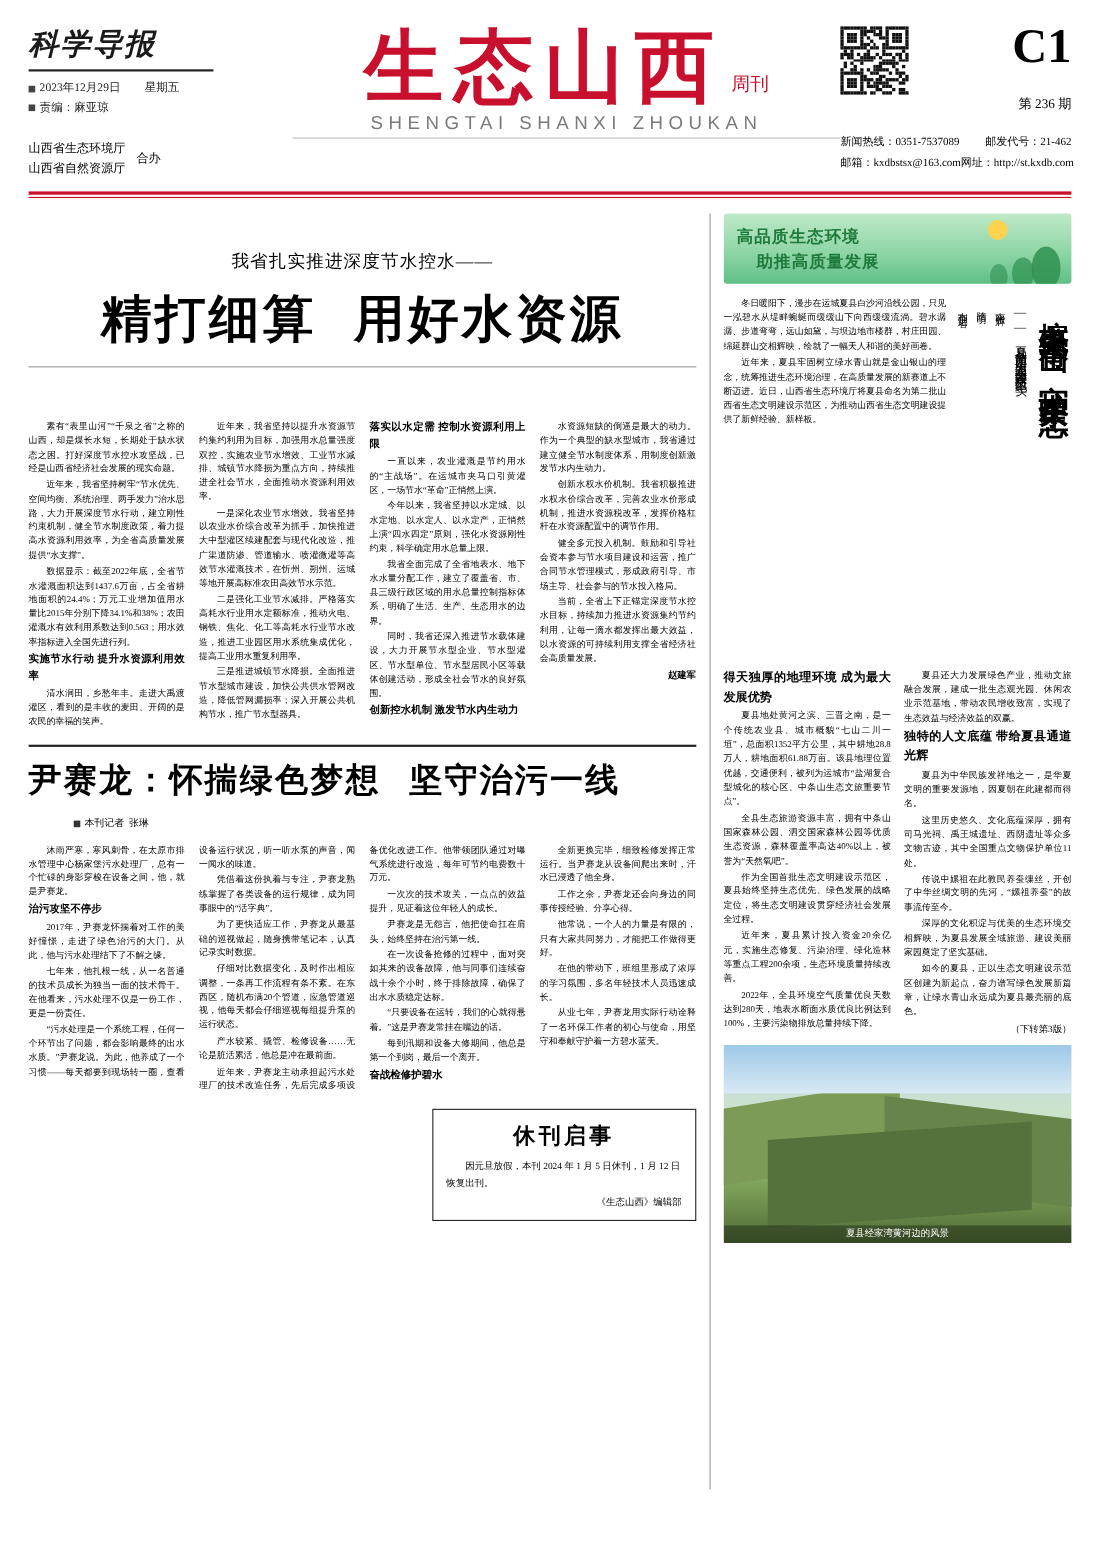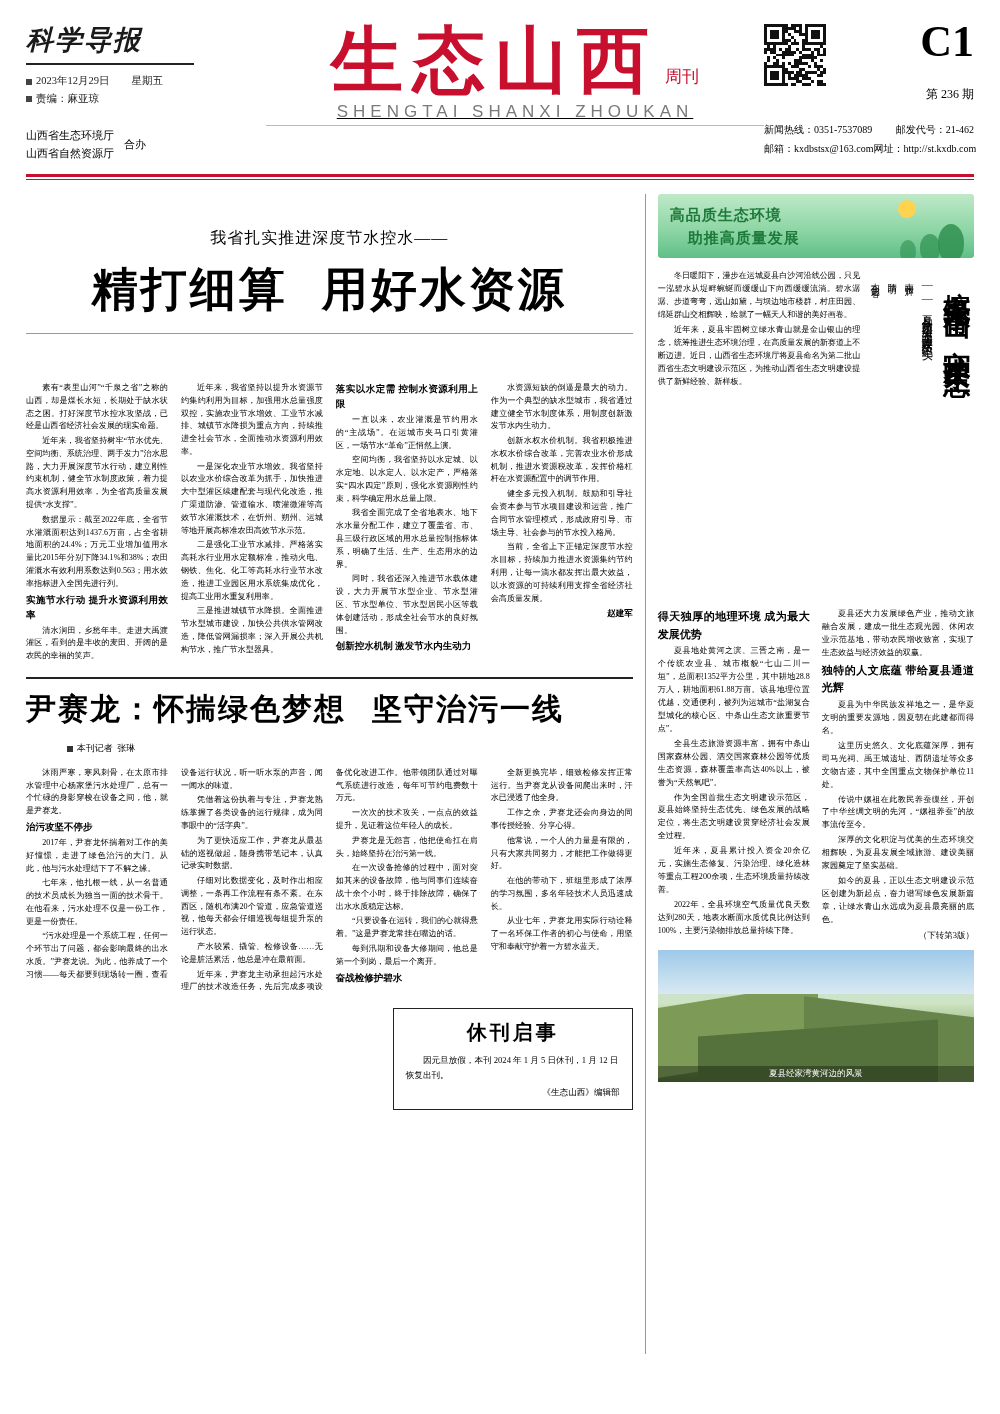--- a/index.html
+++ b/index.html
@@ -23,21 +23,21 @@
     border-bottom:2px solid #222; padding-bottom:5px; width:168px;
     font-style:italic;
   }
   .mh-meta { font-size:10.5px; color:#222; margin-top:7px; line-height:1.7; }
   .mh-meta .sq { display:inline-block; width:6px; height:6px; background:#444; margin-right:4px; vertical-align:middle;}
   .mh-meta .gap { display:inline-block; width:22px; }
   .mh-orgs { margin-top:18px; font-size:11px; line-height:1.65; display:flex; }
   .mh-orgs .names { }
   .mh-orgs .joint { margin-left:10px; align-self:center; }
 
-  .mh-center { flex:1; text-align:center; position:relative; padding-top:6px;text-decoration:underline; }
+  .mh-center { flex:1; text-align:center; position:relative; padding-top:6px; }
   .title-cn {
     font-family:"DejaVu Serif", serif;
     font-size:72px; font-weight:bold; color:#c8102e; letter-spacing:10px;
     line-height:1; display:inline-block;
   }
   .title-zk { font-size:17px; color:#c8102e; display:inline-block; vertical-align:bottom; margin-left:6px; padding-bottom:8px;}
   .title-py { font-size:17px; letter-spacing:5px; color:#7a7a7a; margin-top:6px; font-family:"Liberation Sans",sans-serif; }
   .title-rule { border-top:1px solid #bbb; margin-top:3px; }
 
   .mh-right { width:210px; text-align:right; position:relative; }
@@ -124,21 +124,21 @@
     font-size:8.5px; color:#fff; background:rgba(0,0,0,.32); padding:2px 0;
   }
   .ridge { position:absolute; background:#6d8f4c; }
   .side-small { font-size:8.1px; line-height:1.6; text-align:justify; }
   .side-small p { margin:0 0 2px; text-indent:2em; }
   .side-h { font-weight:bold; font-size:11px; text-indent:0 !important; margin:6px 0 3px; }
   .cols2s { column-count:2; column-gap:12px; }
   .footnote { text-align:right; font-size:8.5px; margin-top:4px; }
   .divider { border-top:1px solid #999; margin:8px 0; }
   .side-photo2 {
-    width:100%; height:132px; margin-top:8px; position:relative; overflow:hidden;
+    width:100%; height:180px; margin-top:8px; position:relative; overflow:hidden;
     background:linear-gradient(180deg,#bcd9ef 0%,#cfe4c4 40%,#7fa35a 70%,#4f6b36 100%);
   }
 </style>
 </head>
 <body>
 
 <div class="page">
 
   <div class="masthead">
 
@@ -449,21 +449,21 @@
         <p>近年来，我省坚持树牢“节水优先、空间均衡、系统治理、两手发力”治水思路，大力开展深度节水行动，建立刚性约束机制，健全节水制度政策，着力提高水资源利用效率，为全省高质量发展提供“水支撑”。</p>
         <p>数据显示：截至2022年底，全省节水灌溉面积达到1437.6万亩，占全省耕地面积的24.4%；万元工业增加值用水量比2015年分别下降34.1%和38%；农田灌溉水有效利用系数达到0.563；用水效率指标进入全国先进行列。</p>
         <p class="sub-h">实施节水行动  提升水资源利用效率</p>
         <p>清水涧田，乡愁年丰。走进大禹渡灌区，看到的是丰收的麦田、开阔的是农民的幸福的笑声。</p>
         <p>近年来，我省坚持以提升水资源节约集约利用为目标，加强用水总量强度双控，实施农业节水增效、工业节水减排、城镇节水降损为重点方向，持续推进全社会节水，全面推动水资源利用效率。</p>
         <p>一是深化农业节水增效。我省坚持以农业水价综合改革为抓手，加快推进大中型灌区续建配套与现代化改造，推广渠道防渗、管道输水、喷灌微灌等高效节水灌溉技术，在忻州、朔州、运城等地开展高标准农田高效节水示范。</p>
         <p>二是强化工业节水减排。严格落实高耗水行业用水定额标准，推动火电、钢铁、焦化、化工等高耗水行业节水改造，推进工业园区用水系统集成优化，提高工业用水重复利用率。</p>
         <p>三是推进城镇节水降损。全面推进节水型城市建设，加快公共供水管网改造，降低管网漏损率；深入开展公共机构节水，推广节水型器具。</p>
         <p class="sub-h">落实以水定需  控制水资源利用上限</p>
         <p>一直以来，农业灌溉是节约用水的“主战场”。在运城市夹马口引黄灌区，一场节水“革命”正悄然上演。</p>
-        <p>空间均衡，我省坚持以水定城、以水定地、以水定人、以水定产，严格落实“四水四定”原则，强化水资源刚性约束，科学确定用水总量上限。</p>
+        <p>今年以来，我省坚持以水定城、以水定地、以水定人、以水定产，正悄然上演“四水四定”原则，强化水资源刚性约束，科学确定用水总量上限。</p>
         <p>我省全面完成了全省地表水、地下水水量分配工作，建立了覆盖省、市、县三级行政区域的用水总量控制指标体系，明确了生活、生产、生态用水的边界。</p>
         <p>同时，我省还深入推进节水载体建设，大力开展节水型企业、节水型灌区、节水型单位、节水型居民小区等载体创建活动，形成全社会节水的良好氛围。</p>
         <p class="sub-h">创新控水机制  激发节水内生动力</p>
         <p>水资源短缺的倒逼是最大的动力。作为一个典型的缺水型城市，我省通过建立健全节水制度体系，用制度创新激发节水内生动力。</p>
         <p>创新水权水价机制。我省积极推进水权水价综合改革，完善农业水价形成机制，推进水资源税改革，发挥价格杠杆在水资源配置中的调节作用。</p>
         <p>健全多元投入机制。鼓励和引导社会资本参与节水项目建设和运营，推广合同节水管理模式，形成政府引导、市场主导、社会参与的节水投入格局。</p>
         <p>当前，全省上下正锚定深度节水控水目标，持续加力推进水资源集约节约利用，让每一滴水都发挥出最大效益，以水资源的可持续利用支撑全省经济社会高质量发展。</p>
         <p class="byline-r">赵建军</p>
       </div>
 

